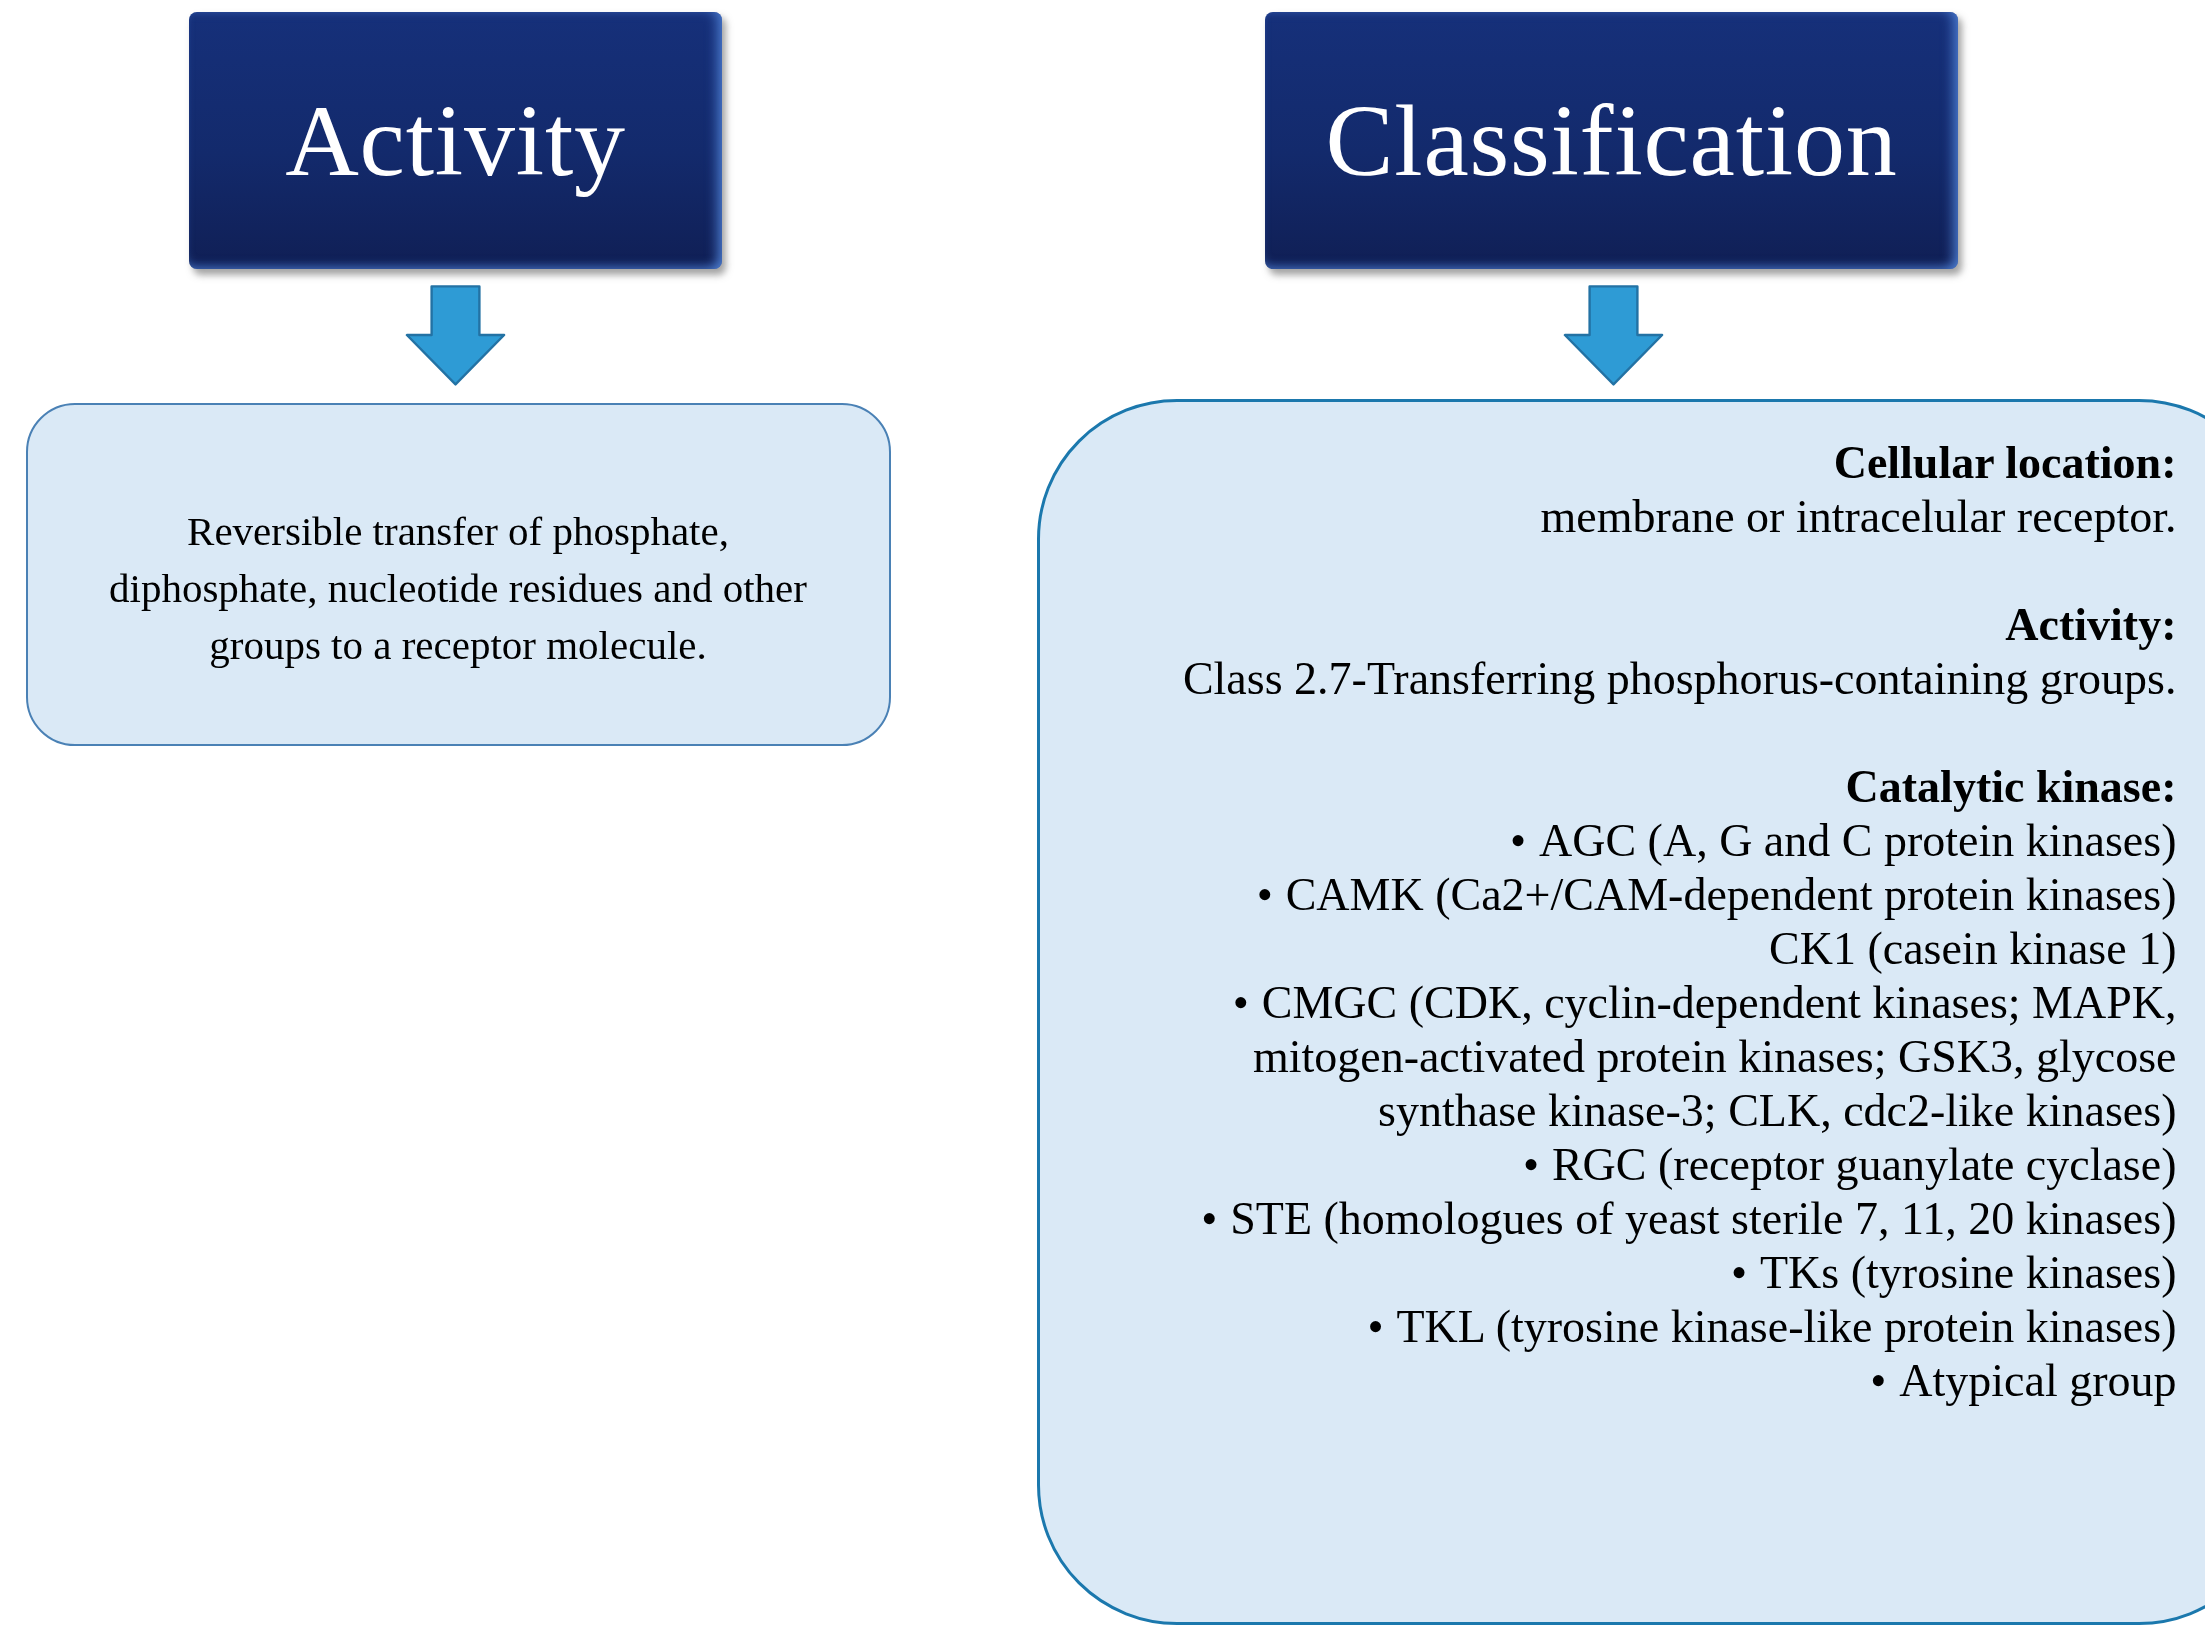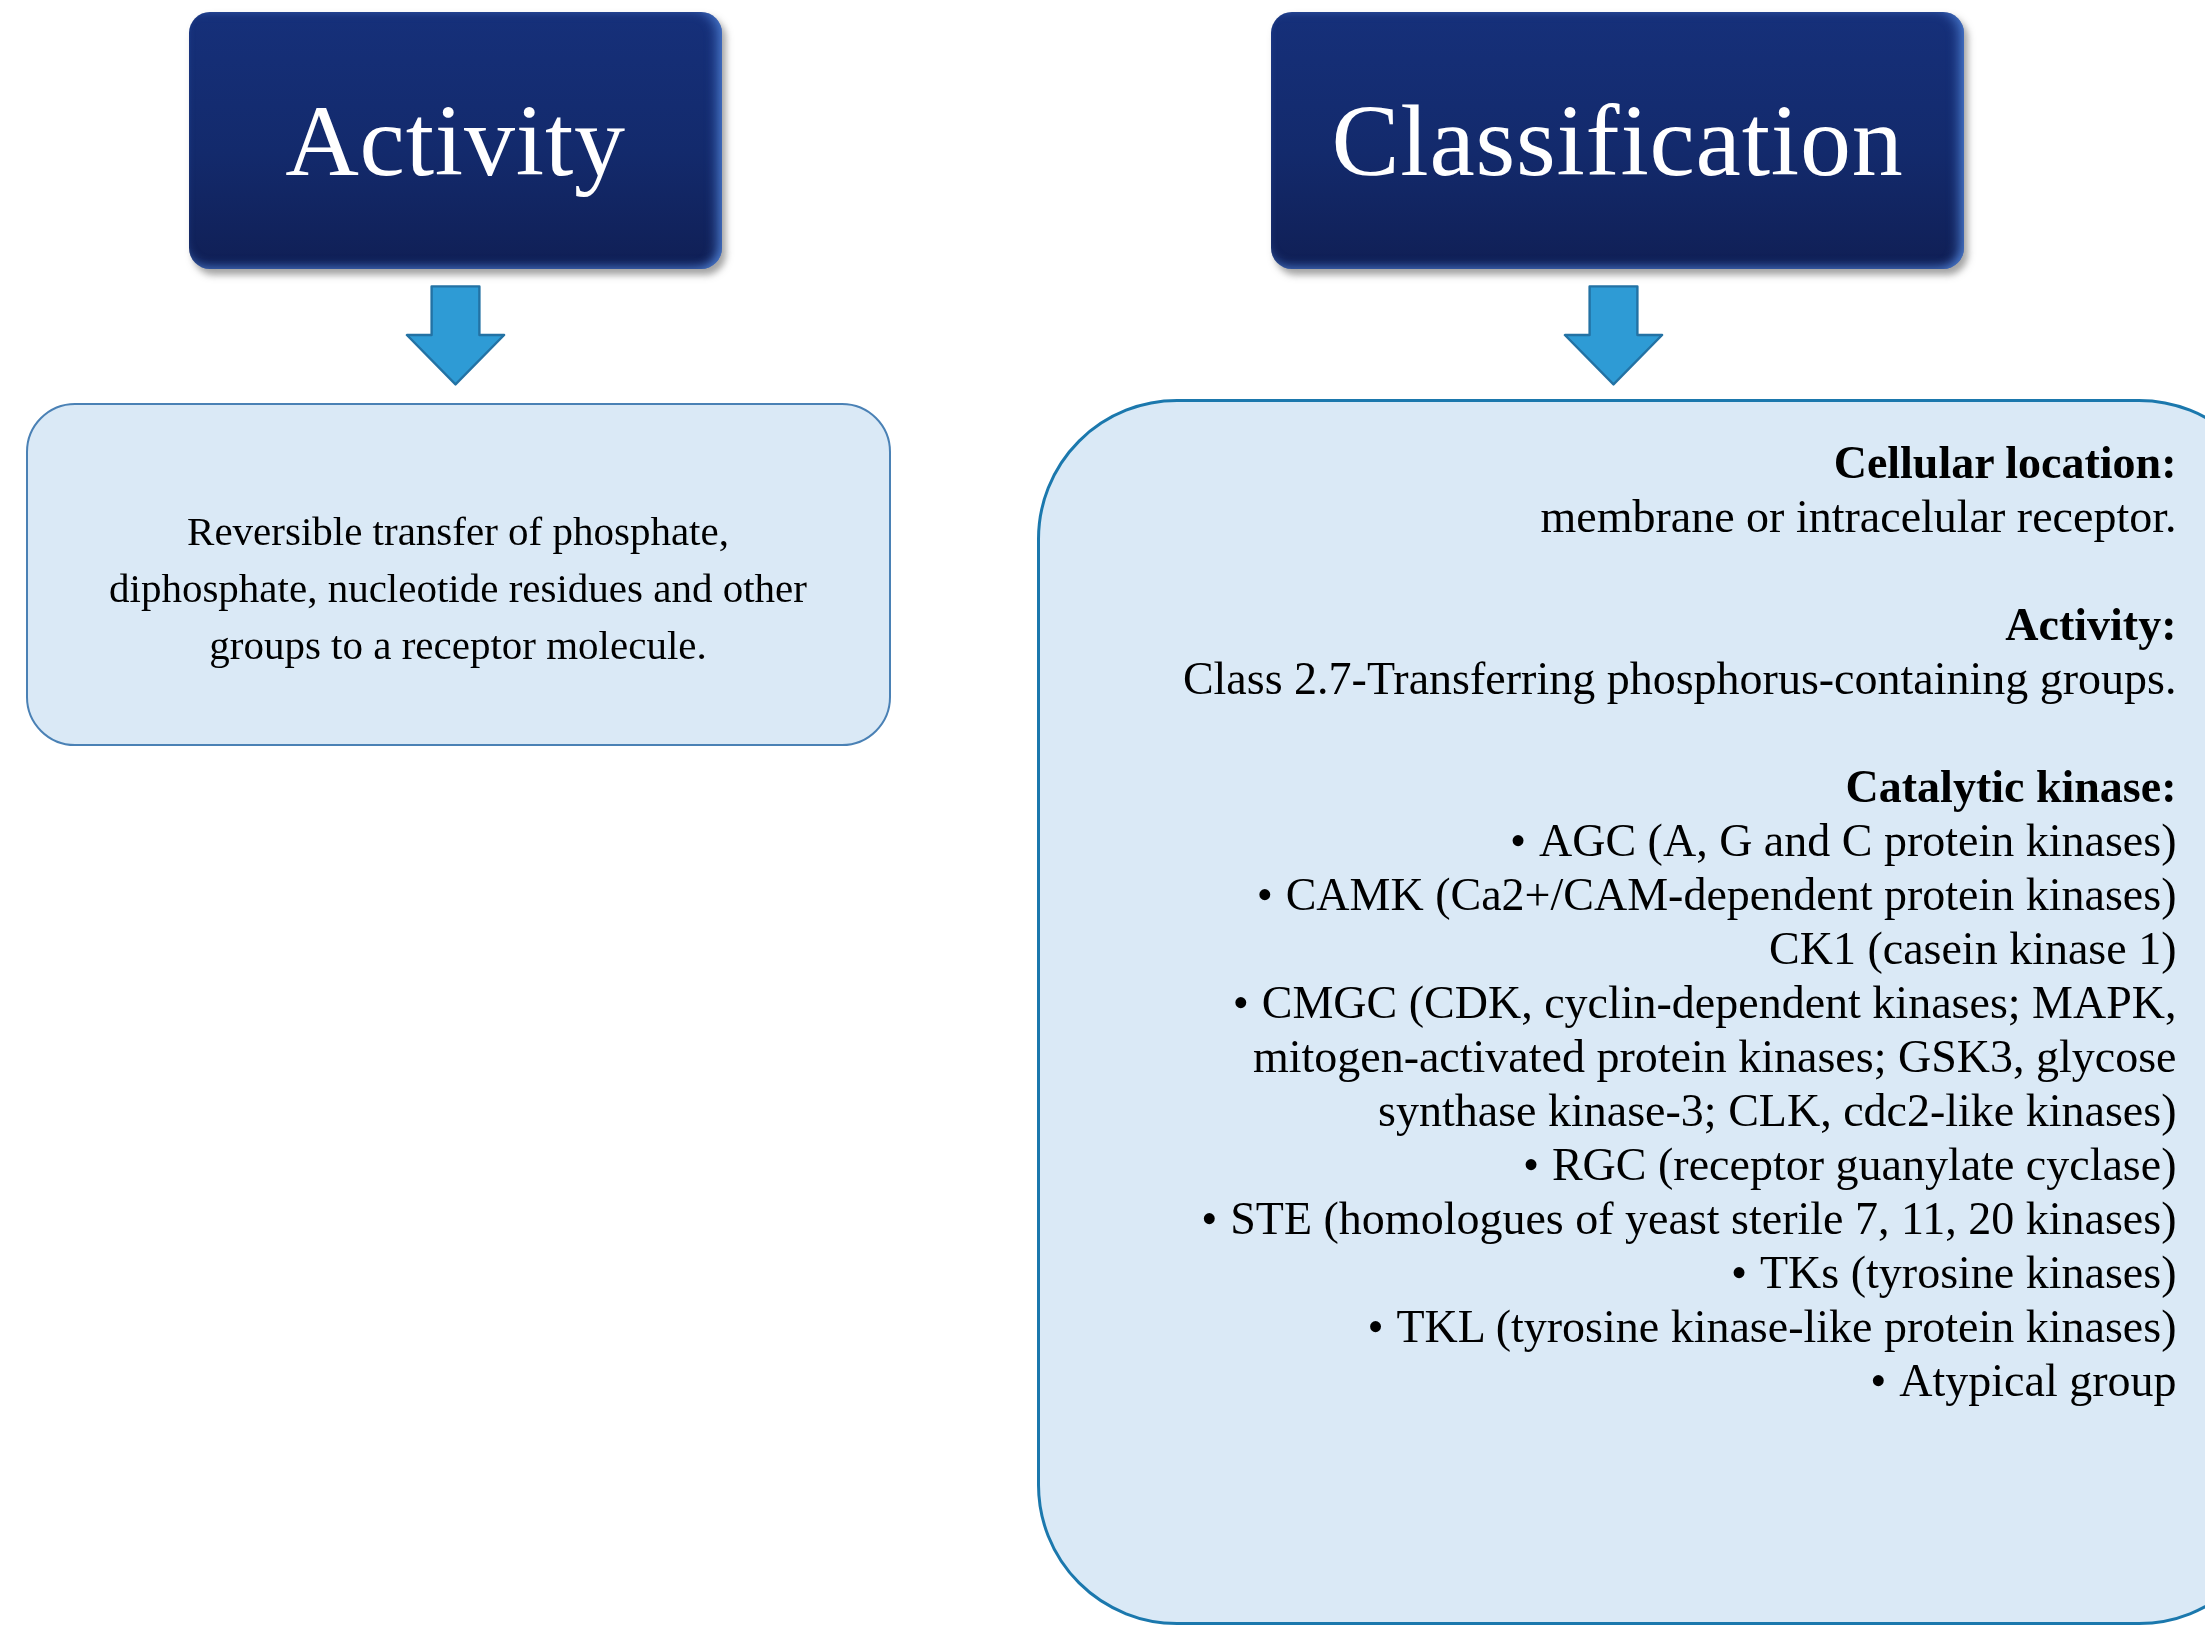--- a/index.html
+++ b/index.html
@@ -20,37 +20,37 @@
     background:#ffffff;
     font-family:"Liberation Serif", serif;
     color:var(--body_text);
     overflow:hidden;
   }
   .header-box{
     position:absolute;
     top:12px;
     height:257px;
     background:linear-gradient(to bottom, #16307a 0%, var(--header_fill) 55%, #101f55 100%);
-    border-radius:21px;
+    border-radius:8px;
     display:flex;
     align-items:center;
     justify-content:center;
     box-shadow:
       4px 5.6px 7.2px rgba(90,90,90,0.55),
       inset -8px 0 11.2px -3.2px rgba(80,130,215,0.85),
       inset 0 -7.2px 9.6px -4px rgba(80,130,215,0.55);
   }
   .header-box .title{
     color:var(--header_text);
     font-size:102px;
     letter-spacing:0.8px;
     font-weight:normal;
   }
   #activity-header{left:189px;width:533px;}
-  #classification-header{left:1265px;width:693px;margin-left:6px;}
+  #classification-header{left:1265px;width:693px;}
 
   .down-arrow{position:absolute;top:284px;width:101px;height:102px;}
 
   .panel{
     position:absolute;
     background:var(--panel_fill);
   }
   #activity-panel{
     left:25.5px;top:403px;width:865px;height:343px;
     border:2.4px solid var(--panel_border_soft);

